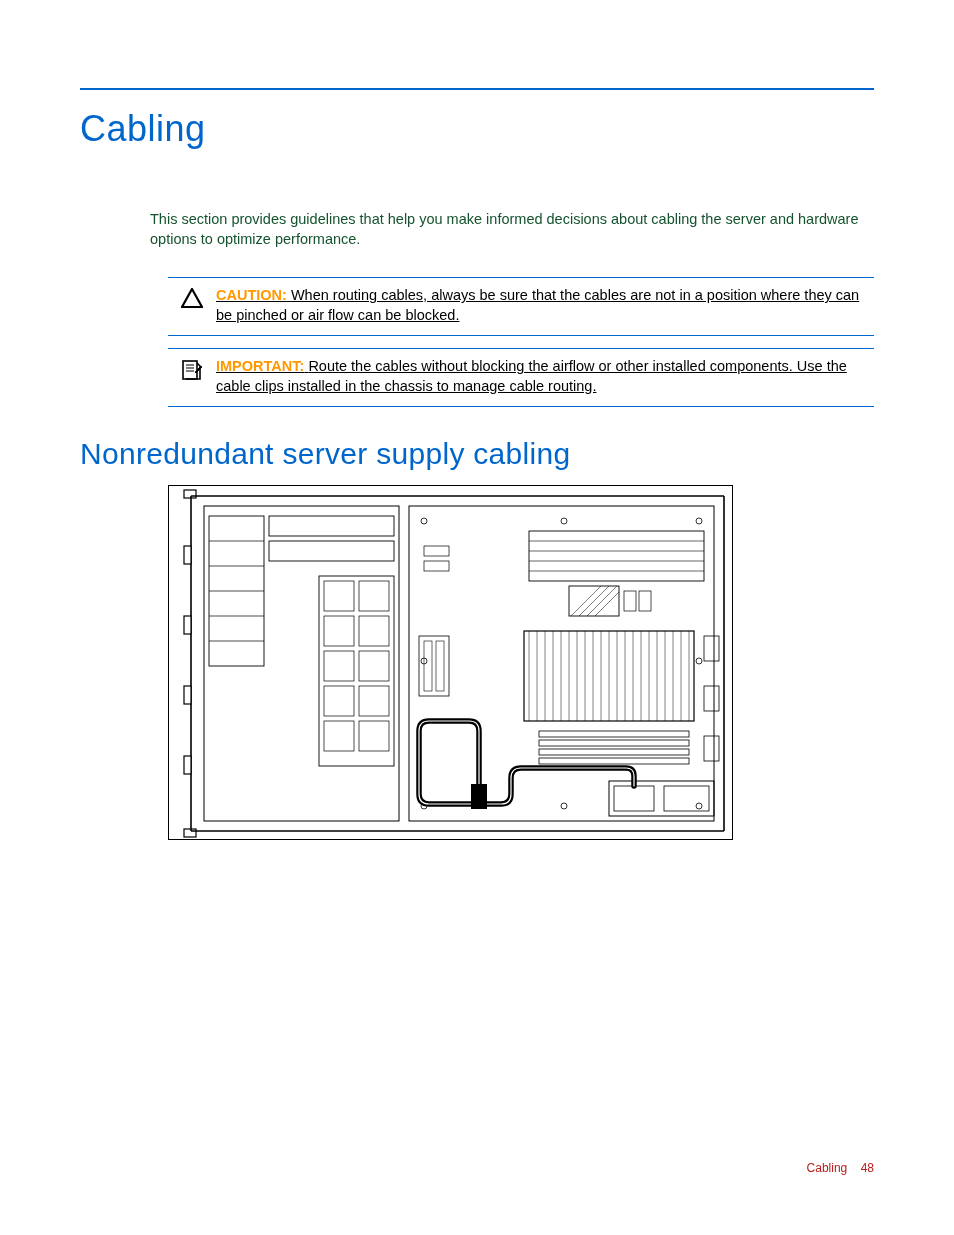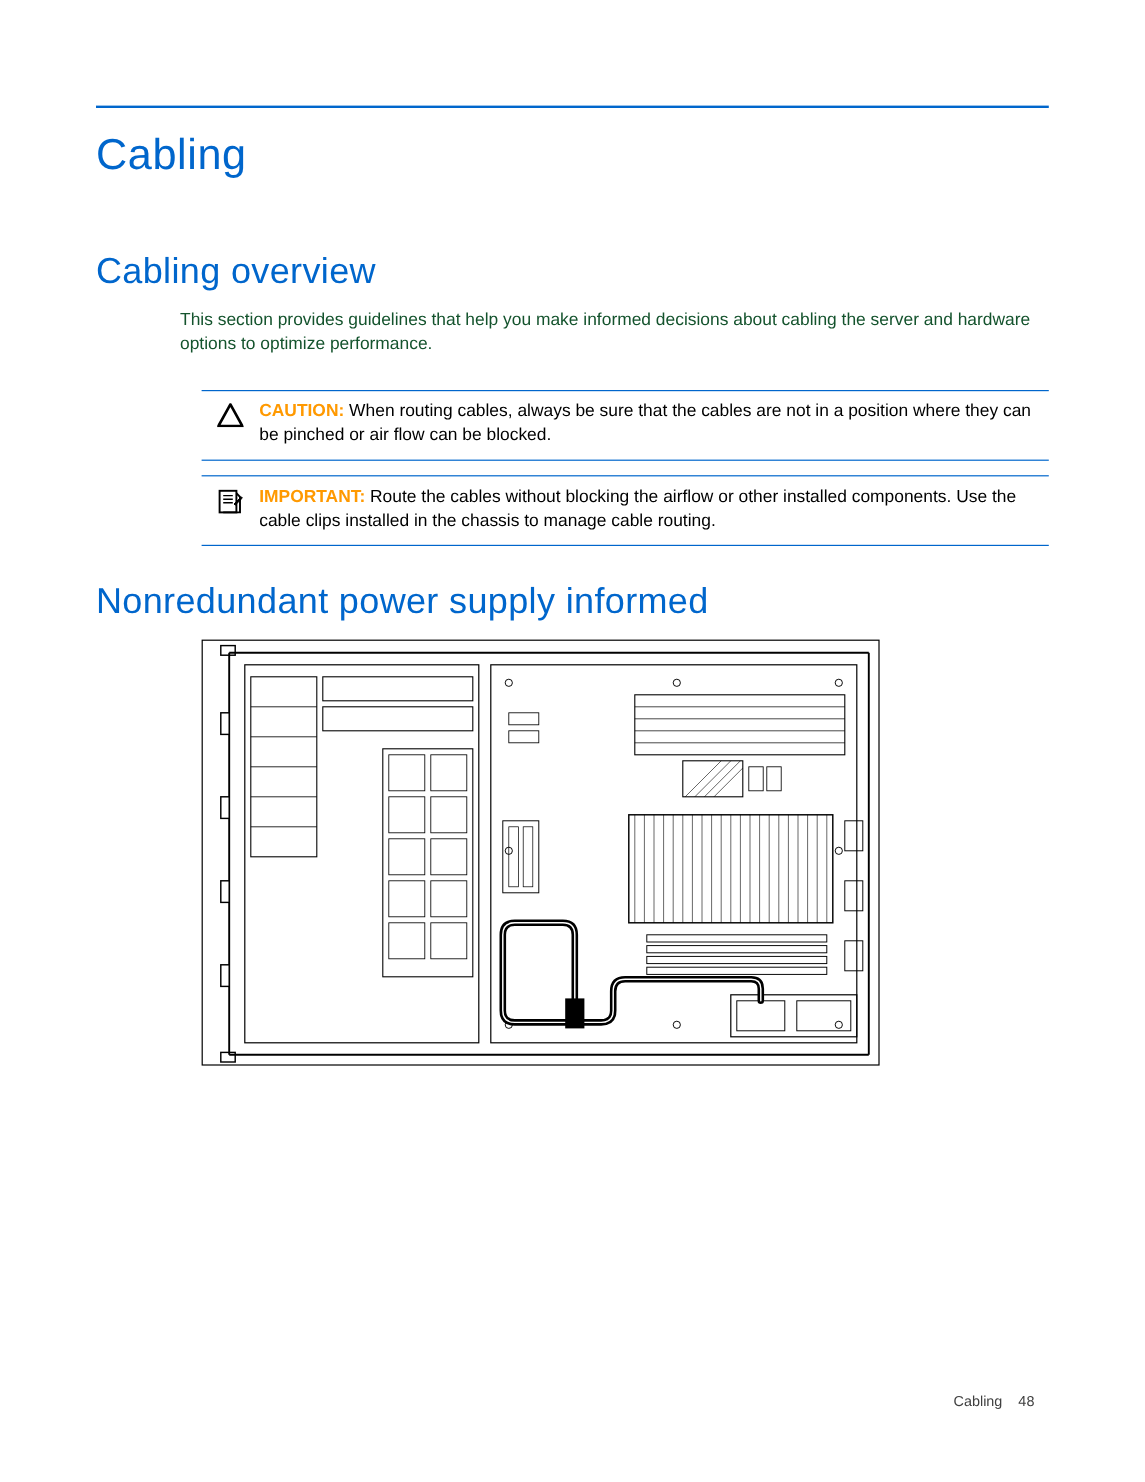--- a/index.html
+++ b/index.html
@@ -40,20 +40,21 @@
       font-size: 14.5px;
       line-height: 1.35;
       margin-left: 70px;
       margin-bottom: 28px;
       color: #14532d;
     }
     .alert-block {
       margin-left: 88px;
       margin-right: 0;
       margin-bottom: 12px;
+      text-decoration: underline;
     }
     .alert-block.last {
       margin-bottom: 30px;
     }
     .alert-rule {
       border-top: 1px solid #0066cc;
     }
     .alert-row {
       display: flex;
       align-items: flex-start;
@@ -82,37 +83,36 @@
     .figure {
       width: 565px;
       height: 355px;
       border: 1.5px solid #000;
       position: relative;
       background: #fff;
     }
     .footer {
       position: absolute;
       bottom: 60px;
-      right: 92px;
+      right: 80px;
       font-size: 12px;
-      color: #404040;
+      color: #b91c1c;
     }
     .footer .num {
       margin-left: 10px;
     }
   </style>
 </head>
 <body>
 
 <div class="page">
   <div class="top-rule"></div>
 
   <h1 class="h1">Cabling</h1>
 
-  <h2 class="h2">Cabling overview</h2>
   <p class="body-text">This section provides guidelines that help you make informed decisions about cabling the server and hardware options to optimize performance.</p>
 
 
   <div class="alert-block">
     <div class="alert-rule"></div>
     <div class="alert-row">
       <div class="alert-icon-wrap">
         <svg width="22" height="20" viewBox="0 0 22 20">
           <path d="M11 1 L21 19 L1 19 Z" fill="none" stroke="#000" stroke-width="2.2" stroke-linejoin="miter"></path>
         </svg>
@@ -137,21 +137,21 @@
         </svg>
       </div>
       <div class="alert-text">
         <span class="alert-label">IMPORTANT:</span>
         <span>Route the cables without blocking the airflow or other installed components. Use the cable clips installed in the chassis to manage cable routing.</span>
       </div>
     </div>
     <div class="alert-rule"></div>
   </div>
 
-  <h2 class="h2">Nonredundant power supply informed</h2>
+  <h2 class="h2">Nonredundant server supply cabling</h2>
 
   <div class="figure-wrap">
     <div class="figure">
       <svg width="565" height="355" viewBox="0 0 565 355">
 
         <rect x="15" y="4" width="12" height="8" fill="none" stroke="#000" stroke-width="1.2"></rect>
         <rect x="15" y="343" width="12" height="8" fill="none" stroke="#000" stroke-width="1.2"></rect>
 
         <path d="M22 10 L22 345" stroke="#000" stroke-width="1.6"></path>
         <rect x="15" y="60" width="7" height="18" fill="#fff" stroke="#000" stroke-width="1.2"></rect>

